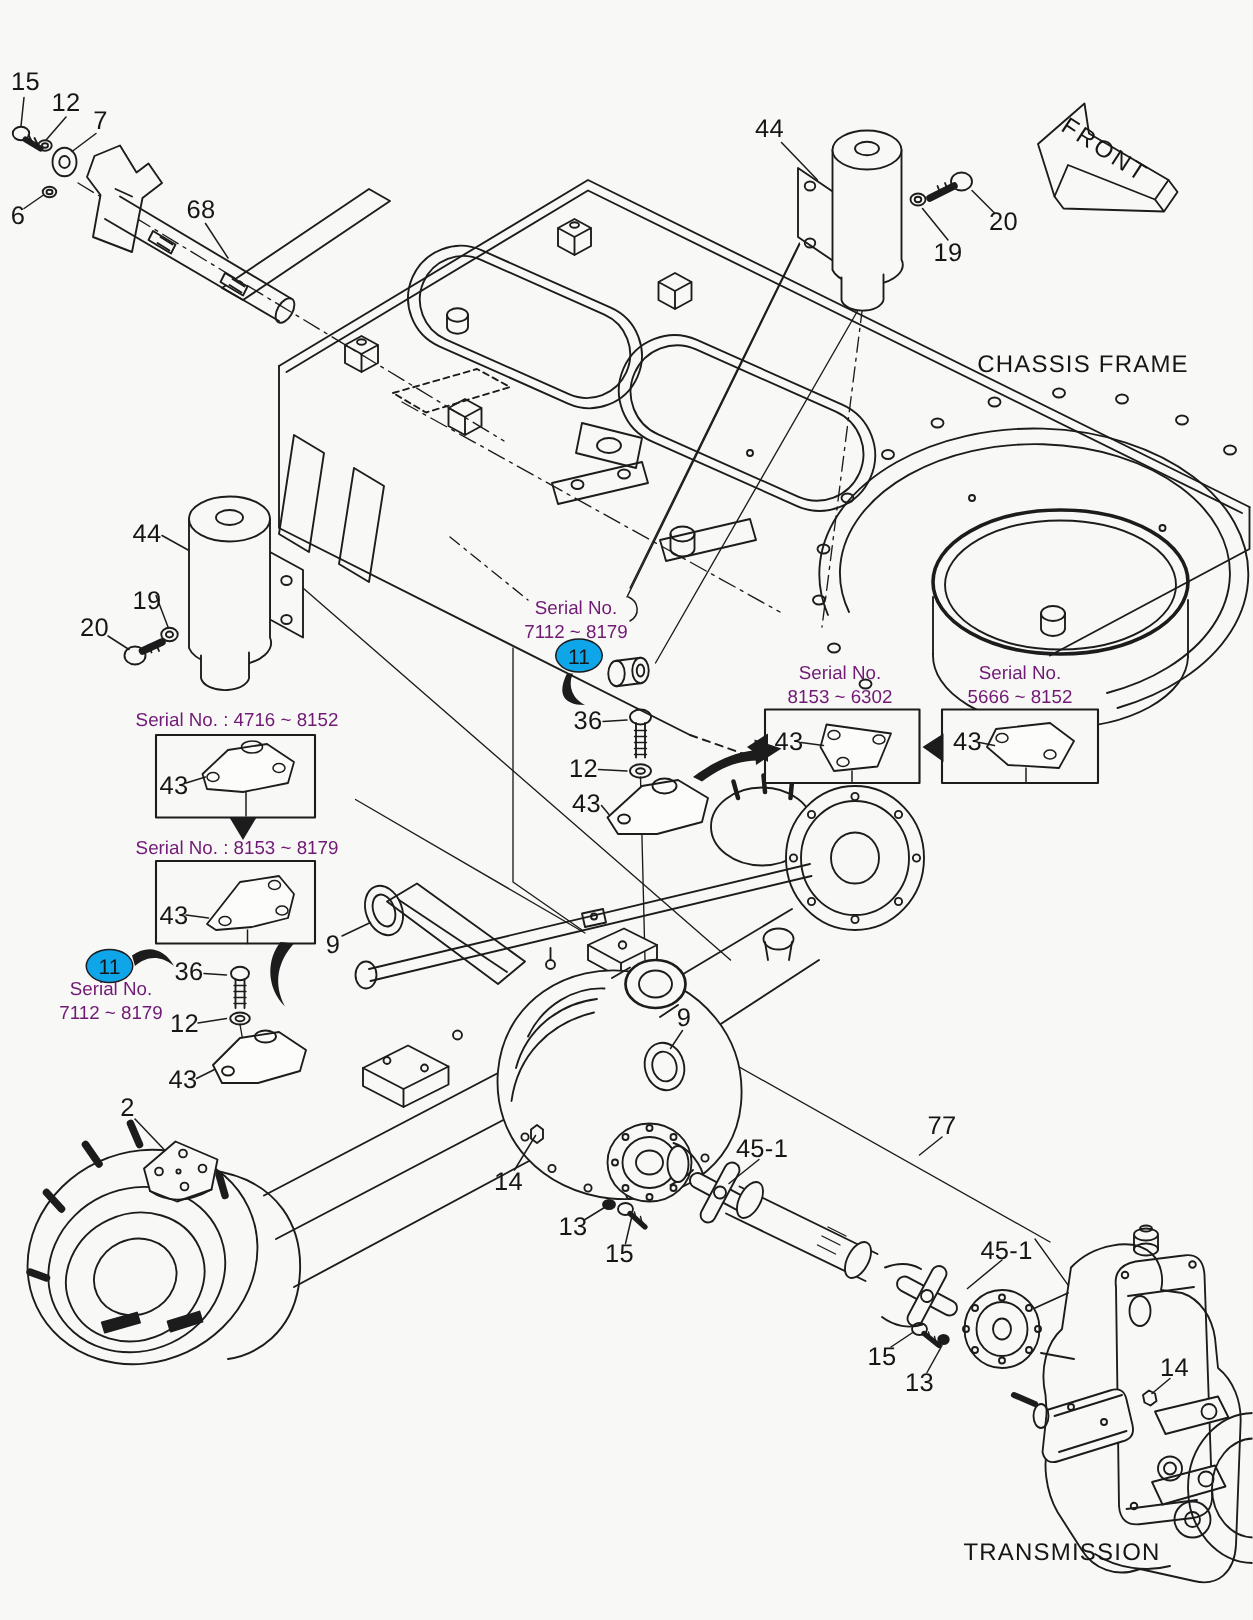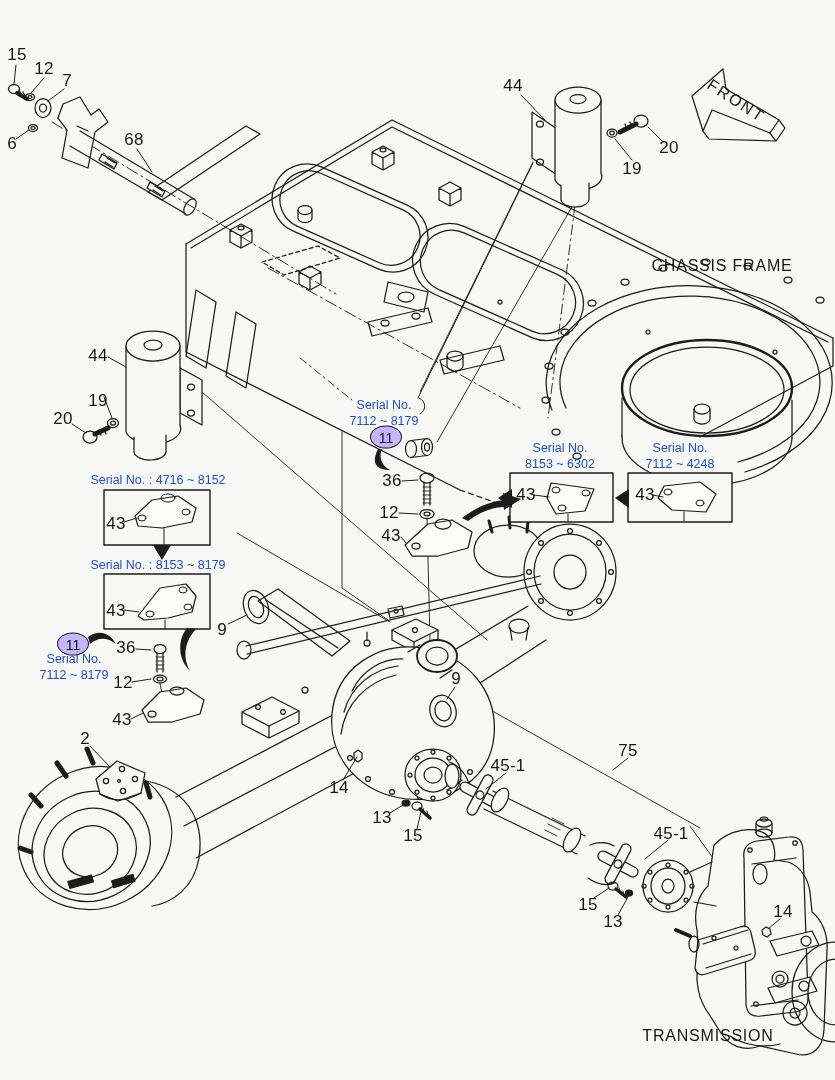--- a/index.html
+++ b/index.html
@@ -1,22 +1,22 @@
 <!DOCTYPE html>
 <html><head>
 <meta charset="utf-8">
 <style>
   html,body{margin:0;padding:0;}
   body{background:#e9e9e7;font-family:"Liberation Sans",sans-serif;}
   .stage{position:relative;width:835px;height:1080px;background:#f8f8f6;overflow:hidden;margin:0 auto;}
   .stage svg{position:absolute;left:0;top:0;}
   .lbl{position:absolute;transform:translate(-50%,-50%);font-size:17px;color:#161616;white-space:nowrap;letter-spacing:.2px;}
   .lbl-cap{font-size:16px;letter-spacing:.8px;}
-  .serial-block{position:absolute;transform:translate(-50%,-50%);font-size:12.5px;color:#1d4ed8;text-align:center;line-height:1.25;white-space:nowrap;}
-  .circ{position:absolute;transform:translate(-50%,-50%);width:30px;height:21px;border:1.6px solid #1c1c1c;border-radius:50%;display:flex;align-items:center;justify-content:center;font-size:14px;color:#161616;background:#c4b5fd;}
+  .serial-block{position:absolute;transform:translate(-50%,-50%);font-size:12.5px;color:#701a75;text-align:center;line-height:1.25;white-space:nowrap;}
+  .circ{position:absolute;transform:translate(-50%,-50%);width:30px;height:21px;border:1.6px solid #1c1c1c;border-radius:50%;display:flex;align-items:center;justify-content:center;font-size:14px;color:#161616;background:#0ea5e9;}
   .front-txt{position:absolute;transform:translate(-50%,-50%) rotate(33deg);font-size:16px;letter-spacing:2px;color:#161616;}
 </style>
 </head>
 <body>
 
 <div class="stage">
 
 <svg width="835" height="1080" viewBox="0 0 835 1080" fill="none" stroke="#1c1c1c" stroke-width="1.25" stroke-linecap="round" stroke-linejoin="round">
 
   <g stroke-width="0.9">
@@ -440,21 +440,21 @@
 <div class="lbl" style="left:17px;top:55px">15</div>
 <div class="lbl" style="left:44px;top:69px">12</div>
 <div class="lbl" style="left:67px;top:81px">7</div>
 <div class="lbl" style="left:12px;top:144px">6</div>
 <div class="lbl" style="left:134px;top:140px">68</div>
 
 <div class="lbl" style="left:513px;top:86px">44</div>
 <div class="lbl" style="left:669px;top:148px">20</div>
 <div class="lbl" style="left:632px;top:169px">19</div>
 <div class="front-txt" style="left:736px;top:101px">FRONT</div>
-<div class="lbl lbl-cap" style="left:722px;top:266px">CHASSIS FRAME</div>
+<div class="lbl lbl-cap" style="left:722px;top:244px">CHASSIS FRAME</div>
 
 <div class="lbl" style="left:98px;top:356px">44</div>
 <div class="lbl" style="left:98px;top:401px">19</div>
 <div class="lbl" style="left:63px;top:419px">20</div>
 
 <div class="serial-block" style="left:384px;top:414px">
   <div>Serial No.</div>
   <div>7112 ~ 8179</div>
 </div>
 <div class="circ" style="left:386px;top:437px">11</div>
@@ -463,21 +463,21 @@
 <div class="lbl" style="left:391px;top:536px">43</div>
 
 <div class="serial-block" style="left:560px;top:457px">
   <div>Serial No.</div>
   <div>8153 ~ 6302</div>
 </div>
 <div class="lbl" style="left:526px;top:495px">43</div>
 
 <div class="serial-block" style="left:680px;top:457px">
   <div>Serial No.</div>
-  <div>7112 ~ 4248</div>
+  <div>5666 ~ 8152</div>
 </div>
 <div class="lbl" style="left:645px;top:495px">43</div>
 
 <div class="serial-block" style="left:158px;top:481px">Serial No. : 4716 ~ 8152</div>
 <div class="lbl" style="left:116px;top:524px">43</div>
 
 <div class="serial-block" style="left:158px;top:566px">Serial No. : 8153 ~ 8179</div>
 <div class="lbl" style="left:116px;top:611px">43</div>
 
 <div class="lbl" style="left:222px;top:630px">9</div>
@@ -491,21 +491,21 @@
 </div>
 <div class="lbl" style="left:123px;top:683px">12</div>
 <div class="lbl" style="left:122px;top:720px">43</div>
 <div class="lbl" style="left:85px;top:739px">2</div>
 
 <div class="lbl" style="left:339px;top:788px">14</div>
 <div class="lbl" style="left:382px;top:818px">13</div>
 <div class="lbl" style="left:413px;top:836px">15</div>
 
 <div class="lbl" style="left:508px;top:766px">45-1</div>
-<div class="lbl" style="left:628px;top:751px">75</div>
+<div class="lbl" style="left:628px;top:751px">77</div>
 <div class="lbl" style="left:671px;top:834px">45-1</div>
 
 <div class="lbl" style="left:588px;top:905px">15</div>
 <div class="lbl" style="left:613px;top:922px">13</div>
 <div class="lbl" style="left:783px;top:912px">14</div>
 
 <div class="lbl lbl-cap" style="left:708px;top:1036px">TRANSMISSION</div>
 
 </div>
 

